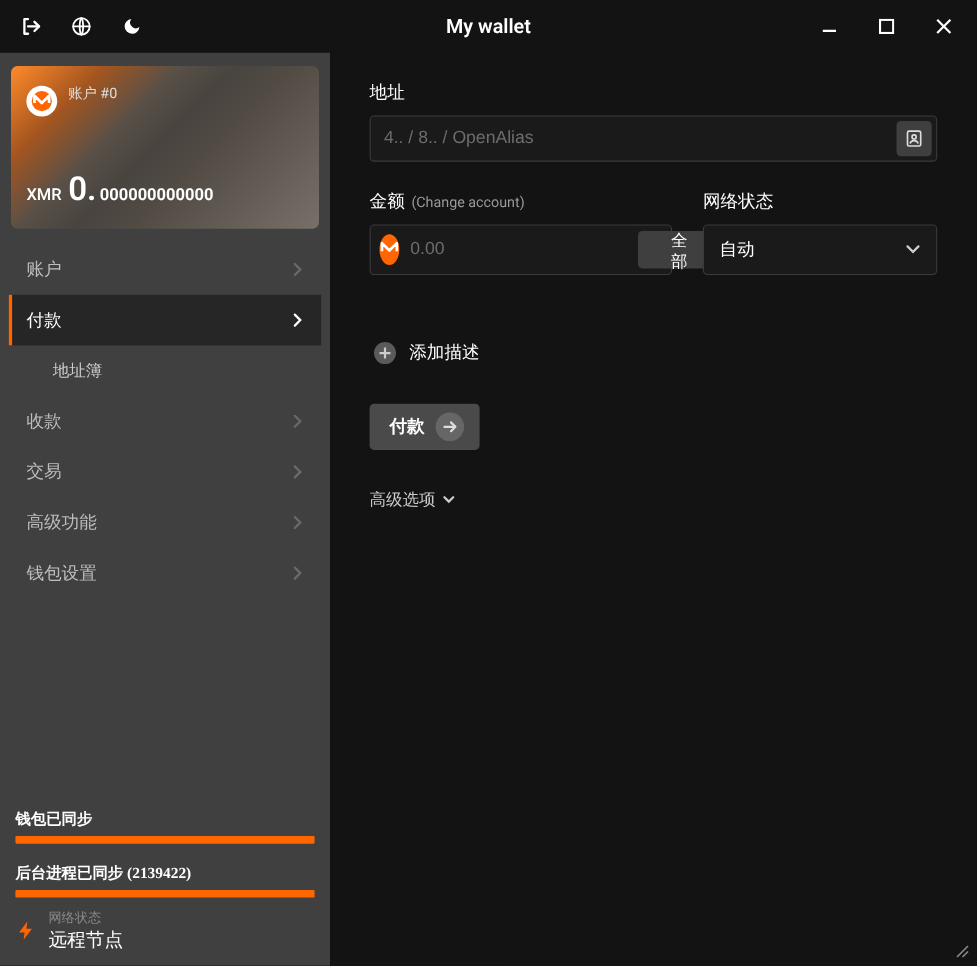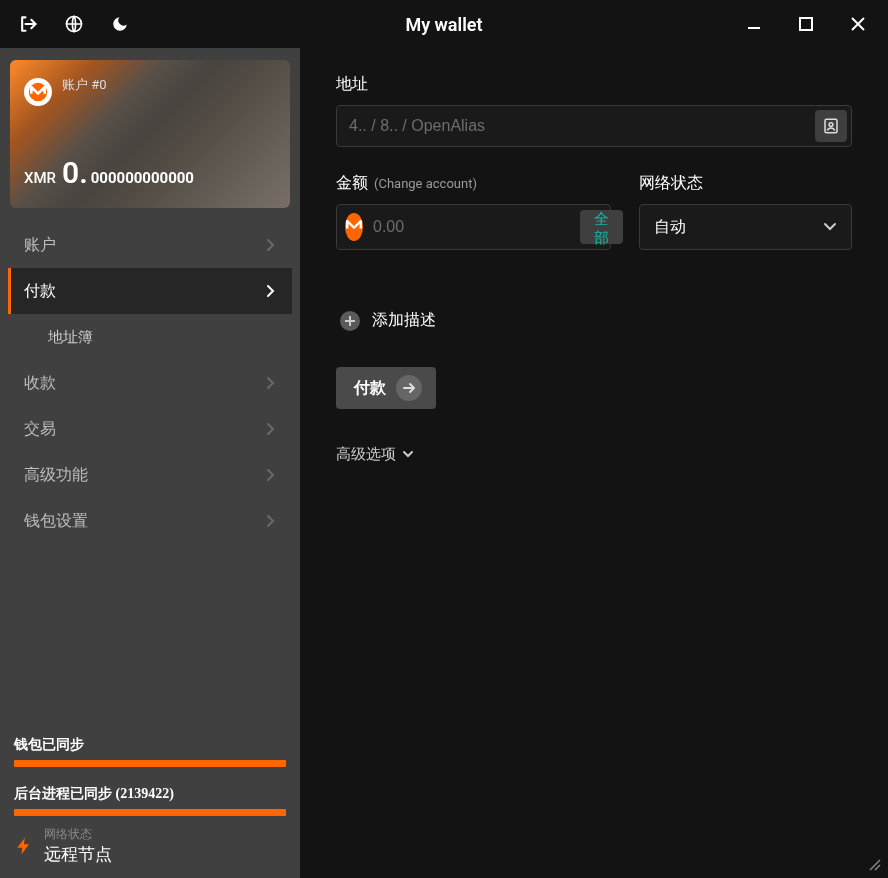--- a/index.html
+++ b/index.html
@@ -44,21 +44,21 @@
   .row2{display:flex;gap:28px;align-items:flex-start;}
   .col-amount{width:275px;}
   .col-priority{flex:1;}
   .label-row{display:flex;align-items:baseline;gap:6px;margin-bottom:10px;}
   .label-row .lbl{font-size:16px;color:#fff;}
   .label-row .sub{font-size:13px;color:#9a9a9a;cursor:pointer;}
   .amount-input{display:flex;align-items:center;background:#1a1a1a;border:1px solid #3a3a3a;border-radius:4px;height:46px;padding:0 4px 0 8px;}
   .m-circle{width:28px;height:28px;border-radius:50%;background:#ff6600;display:flex;align-items:center;justify-content:center;margin-right:10px;}
   .amount-input input{flex:1;background:transparent;border:0;outline:0;color:#fff;font-size:16px;}
   .amount-input input::placeholder{color:#6d6d6d;}
-  .all-btn{background:#3f3f3f;color:#14b8a6;border:0;border-radius:4px;height:34px;padding:0 14px;font-size:15px;cursor:pointer;}
+  .all-btn{background:#3f3f3f;color:#ffffff;border:0;border-radius:4px;height:34px;padding:0 30px;font-size:15px;cursor:pointer;}
   .select{background:#1a1a1a;border:1px solid #3a3a3a;border-radius:4px;height:46px;display:flex;align-items:center;justify-content:space-between;padding:0 14px;font-size:16px;color:#fff;cursor:pointer;}
   .add-desc{display:flex;align-items:center;gap:12px;margin-top:60px;cursor:pointer;color:#fff;font-size:16px;margin-left:4px;}
   .plus-circle{width:20px;height:20px;border-radius:50%;background:#5a5a5a;display:flex;align-items:center;justify-content:center;color:#ccc;font-size:14px;font-weight:600;}
   .send-btn{margin-top:36px;display:inline-flex;align-items:center;gap:10px;background:#4a4a4a;color:#fff;border:0;border-radius:4px;height:42px;padding:0 14px 0 18px;font-size:16px;font-weight:600;cursor:pointer;}
   .send-btn .arrow-circle{width:26px;height:26px;border-radius:50%;background:#666;display:flex;align-items:center;justify-content:center;}
   .adv{margin-top:36px;display:flex;align-items:center;gap:6px;font-size:15px;color:#ccc;cursor:pointer;text-align:center;}
   .resize-grip{position:absolute;right:6px;bottom:6px;color:#8a8a8a;cursor:nwse-resize;}
   svg{display:block;}
 </style>
 </head>

